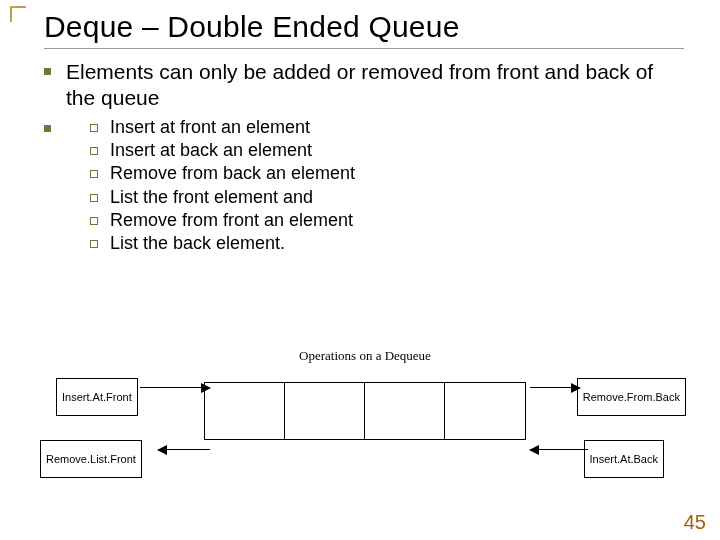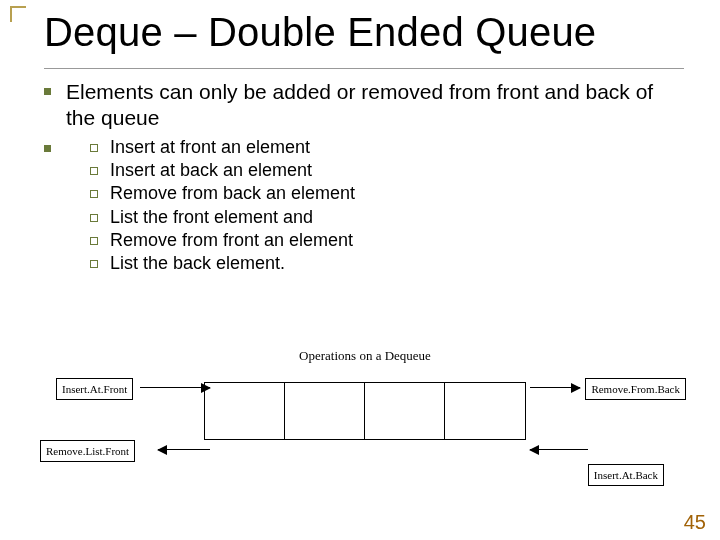--- a/index.html
+++ b/index.html
@@ -17,25 +17,25 @@
     left: 10px;
     width: 16px;
     height: 16px;
     border-top: 2px solid #b8a050;
     border-left: 2px solid #b8a050;
   }
   .slide {
     padding: 10px 36px 0 44px;
   }
   .title {
-    font-size: 40px;
+    font-size: 30px;
     font-weight: 400;
     color: #000;
     letter-spacing: 0.2px;
-    padding-bottom: 13px;
+    padding-bottom: 4px;
     border-bottom: 1px solid #999;
     margin-bottom: 10px;
   }
   .bullets { list-style: none; }
   .bullets > li {
     position: relative;
     padding-left: 22px;
     font-size: 21px;
     line-height: 1.25;
     color: #000;
@@ -93,30 +93,30 @@
   }
   .cell {
     width: 80px;
     height: 56px;
     border-right: 1px solid #000;
   }
   .cell:last-child { border-right: none; }
   .label-box {
     position: absolute;
     font-size: 11px;
-    font-family: Liberation Serif, serif;
+    font-family: Liberation Sans, sans-serif;
     border: 1px solid #000;
     background: #fff;
-    padding: 4px 5px;
+    padding: 12px 5px;
     white-space: nowrap;
   }
   .lbl-tl { left: 16px; top: 14px; }
   .lbl-bl { left: 0px; top: 76px; }
   .lbl-tr { right: 4px; top: 14px; }
-  .lbl-br { right: 26px; top: 76px; margin-top: 24px; }
+  .lbl-br { right: 26px; top: 76px; }
   
   .head-right::after{
     content:"";position:absolute;right:-1px;top:-5px;
     width:0;height:0;border-left:10px solid #000;border-top:5px solid transparent;border-bottom:5px solid transparent;
   }
   .head-left::before{
     content:"";position:absolute;left:-1px;top:-5px;
     width:0;height:0;border-right:10px solid #000;border-top:5px solid transparent;border-bottom:5px solid transparent;
   }
   .line { position:absolute; border-top:1px solid #000; }

